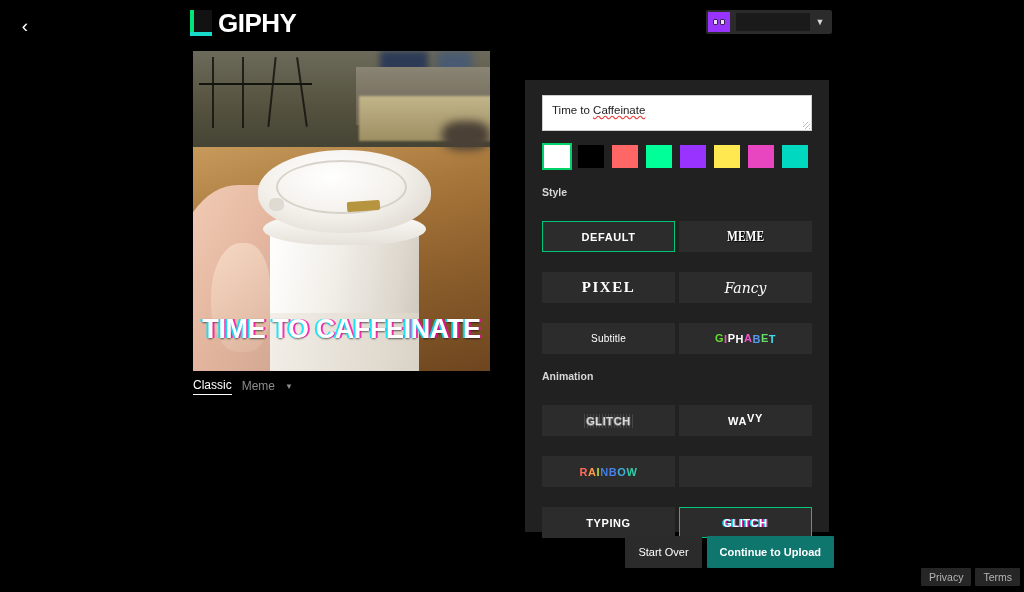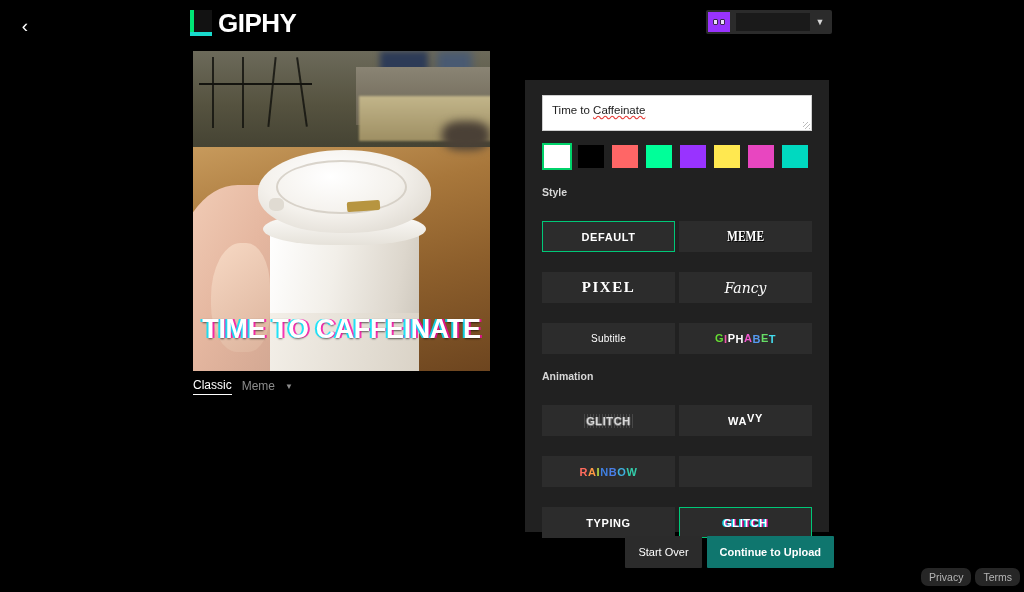--- a/index.html
+++ b/index.html
@@ -204,21 +204,21 @@
     height: 23px; padding: 16px 13px; display: flex; align-items: center;
     justify-content: center; font-size: 11px; color: #fff; cursor: pointer;
     border: none; font-family: "Liberation Sans", sans-serif; border-radius: 1px;
   }
   .btn-dark { background: #2b2b2b; }
   .btn-primary { background: #0f766e; font-weight: bold; }
 
   .legal { position: absolute; right: 4px; bottom: 6px; display: flex; gap: 4px; }
   .legal-btn {
     background: #262626; color: #b5b5b5; font-size: 10.5px; padding: 3px 8px;
-    cursor: pointer; border: none; border-radius: 7px;
+    cursor: pointer; border: none; border-radius: 1px;
     font-family: "Liberation Sans", sans-serif;
   }
 </style>
 </head>
 <body>
 
 <div class="app">
 
   <button class="back-btn">
     <span>‹</span>

